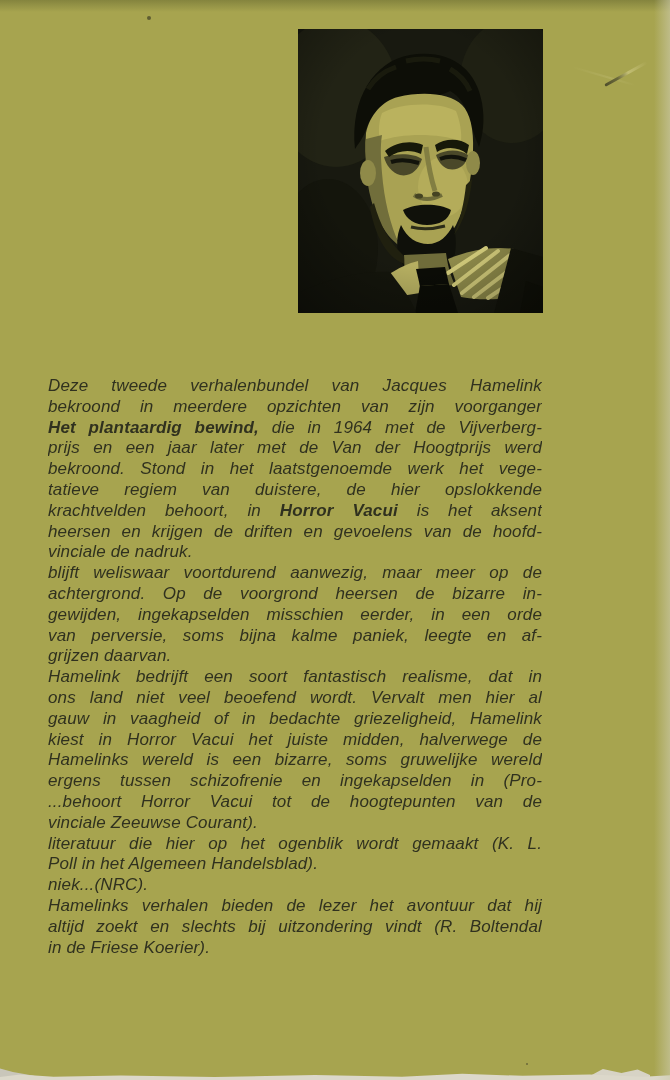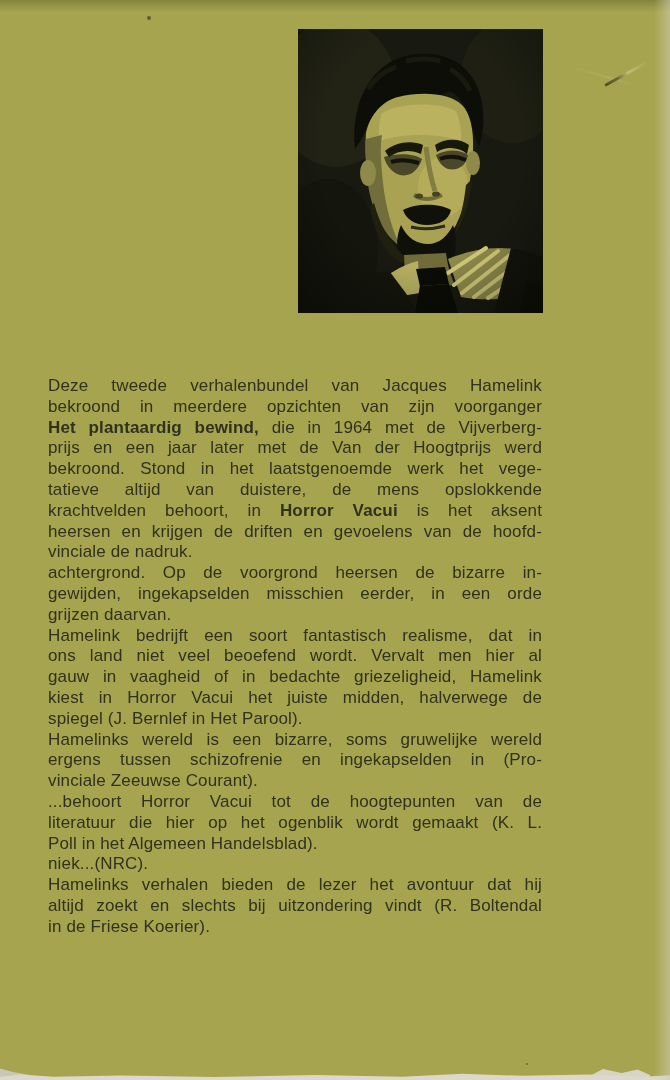--- a/index.html
+++ b/index.html
@@ -27,21 +27,21 @@
     position:absolute;left:298px;top:29px;width:245px;height:284px;
   }
   .photo svg{display:block;width:245px;height:284px;}
   .blurb{
     position:absolute;left:48px;top:376px;width:494px;
     color:var(--ink,#30311f);
     font-size:17px;line-height:20.8px;letter-spacing:.15px;
   }
   .blurb .line{
     height:20.8px;overflow:hidden;
-    text-align:justify;text-align-last:justify;
+    text-align:justify;text-align-last:justify;font-style:italic;
   }
   .blurb .line.endp{text-align-last:left;}
   .blurb .b{font-weight:bold;}
   .scratch{
     position:absolute;left:605px;top:84px;width:48px;height:3px;
     transform:rotate(-29deg);transform-origin:left center;
     background:linear-gradient(90deg,#4f4e2b 0%,#6a693a 30%,#c2bd74 55%,rgba(194,189,116,0) 100%);
     border-radius:2px;
   }
   .scratch-faint{
@@ -151,36 +151,37 @@
   <div class="scratch-faint"></div>
   <div class="scratch"></div>
   <div class="speck"></div>
 
   <div class="blurb">
       <div class="line"><span>Deze tweede verhalenbundel van Jacques Hamelink</span></div>
       <div class="line"><span>bekroond in meerdere opzichten van zijn voorganger</span></div>
       <div class="line"><span class="b">Het plantaardig bewind,</span><span> die in 1964 met de Vijverberg-</span></div>
       <div class="line"><span>prijs en een jaar later met de Van der Hoogtprijs werd</span></div>
       <div class="line"><span>bekroond. Stond in het laatstgenoemde werk het vege-</span></div>
-      <div class="line"><span>tatieve altijd van duistere, de mens opslokkende</span></div>
+      <div class="line"><span>tatieve regiem van duistere, de hier opslokkende</span></div>
       <div class="line"><span>krachtvelden behoort, in </span><span class="b">Horror Vacui</span><span> is het aksent</span></div>
       <div class="line"><span>heersen en krijgen de driften en gevoelens van de hoofd-</span></div>
       <div class="line endp"><span>vinciale de nadruk.</span></div>
+      <div class="line"><span>blijft weliswaar voortdurend aanwezig, maar meer op de</span></div>
       <div class="line"><span>achtergrond. Op de voorgrond heersen de bizarre in-</span></div>
       <div class="line"><span>gewijden, ingekapselden misschien eerder, in een orde</span></div>
+      <div class="line"><span>van perversie, soms bijna kalme paniek, leegte en af-</span></div>
       <div class="line endp"><span>grijzen daarvan.</span></div>
       <div class="line"><span>Hamelink bedrijft een soort fantastisch realisme, dat in</span></div>
       <div class="line"><span>ons land niet veel beoefend wordt. Vervalt men hier al</span></div>
       <div class="line"><span>gauw in vaagheid of in bedachte griezeligheid, Hamelink</span></div>
       <div class="line"><span>kiest in Horror Vacui het juiste midden, halverwege de</span></div>
-      <div class="line endp"><span>spiegel (J. Bernlef in Het Parool).</span></div>
       <div class="line"><span>Hamelinks wereld is een bizarre, soms gruwelijke wereld</span></div>
       <div class="line"><span>ergens tussen schizofrenie en ingekapselden in (Pro-</span></div>
+      <div class="line"><span>...behoort Horror Vacui tot de hoogtepunten van de</span></div>
       <div class="line endp"><span>vinciale Zeeuwse Courant).</span></div>
-      <div class="line"><span>...behoort Horror Vacui tot de hoogtepunten van de</span></div>
       <div class="line"><span>literatuur die hier op het ogenblik wordt gemaakt (K. L.</span></div>
       <div class="line endp"><span>Poll in het Algemeen Handelsblad).</span></div>
       <div class="line endp"><span>niek...(NRC).</span></div>
       <div class="line"><span>Hamelinks verhalen bieden de lezer het avontuur dat hij</span></div>
       <div class="line"><span>altijd zoekt en slechts bij uitzondering vindt (R. Boltendal</span></div>
       <div class="line endp"><span>in de Friese Koerier).</span></div>
     </div>
 
   <div class="chip-left"></div>
   <div class="chip-right"></div>

